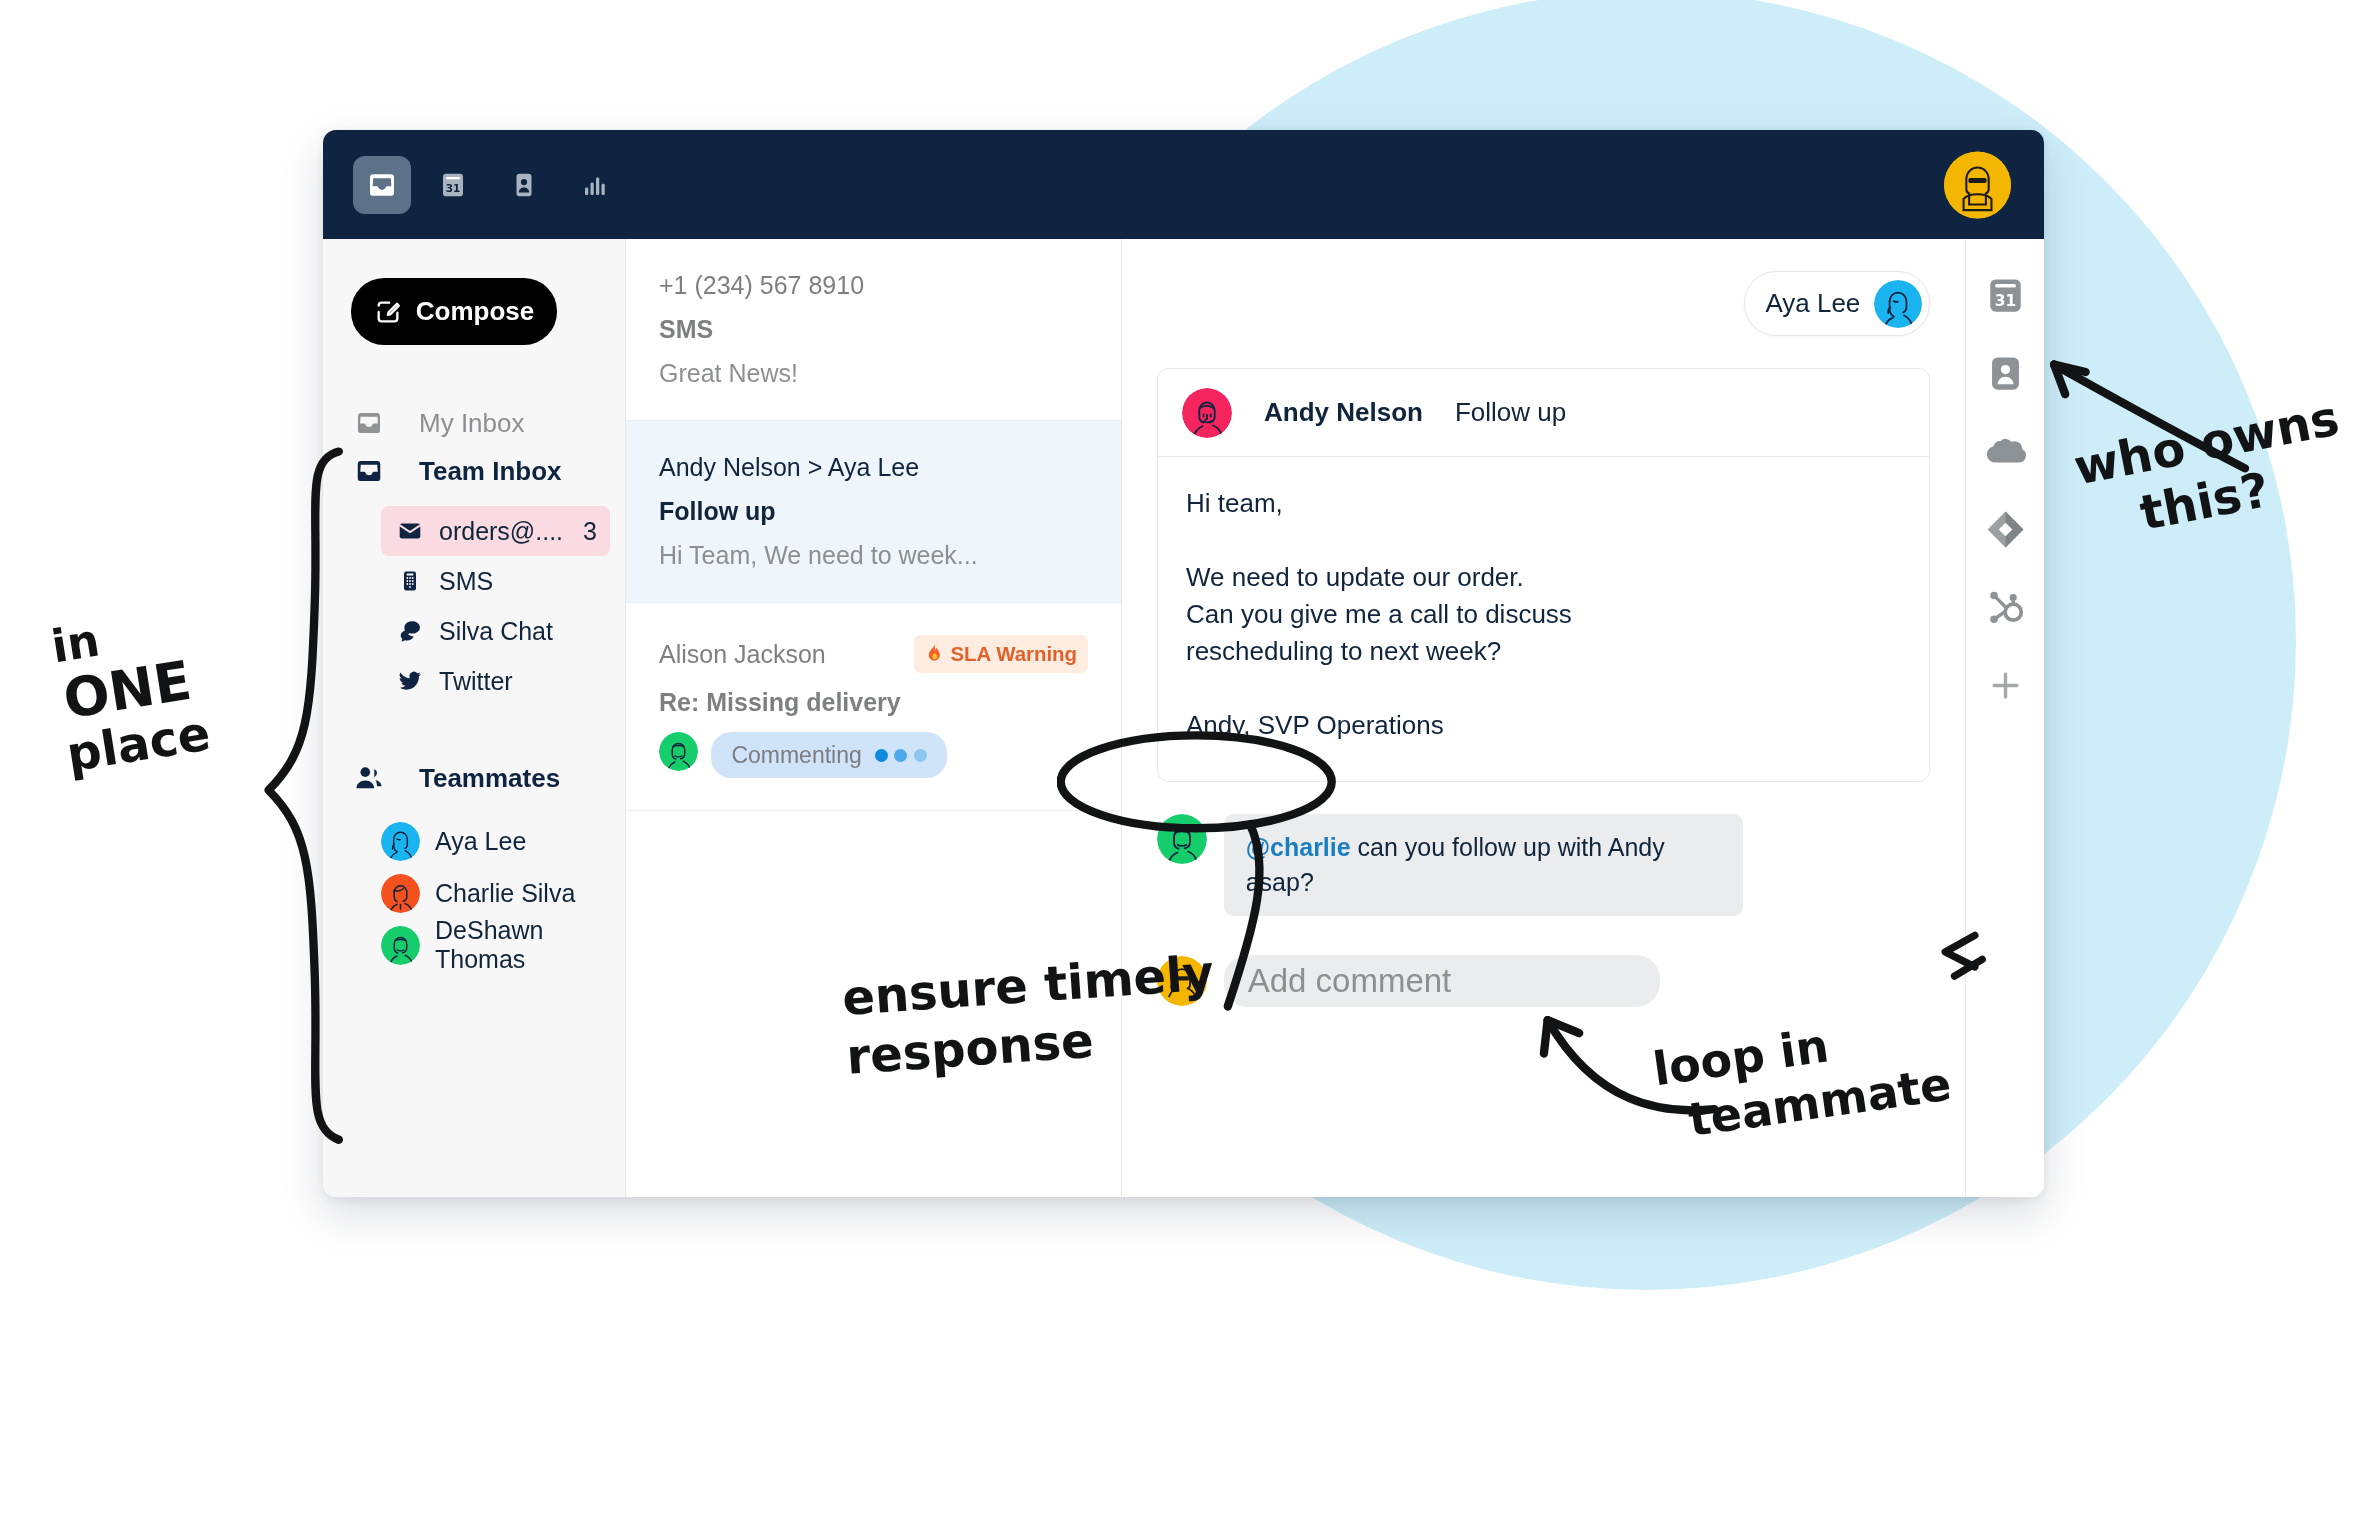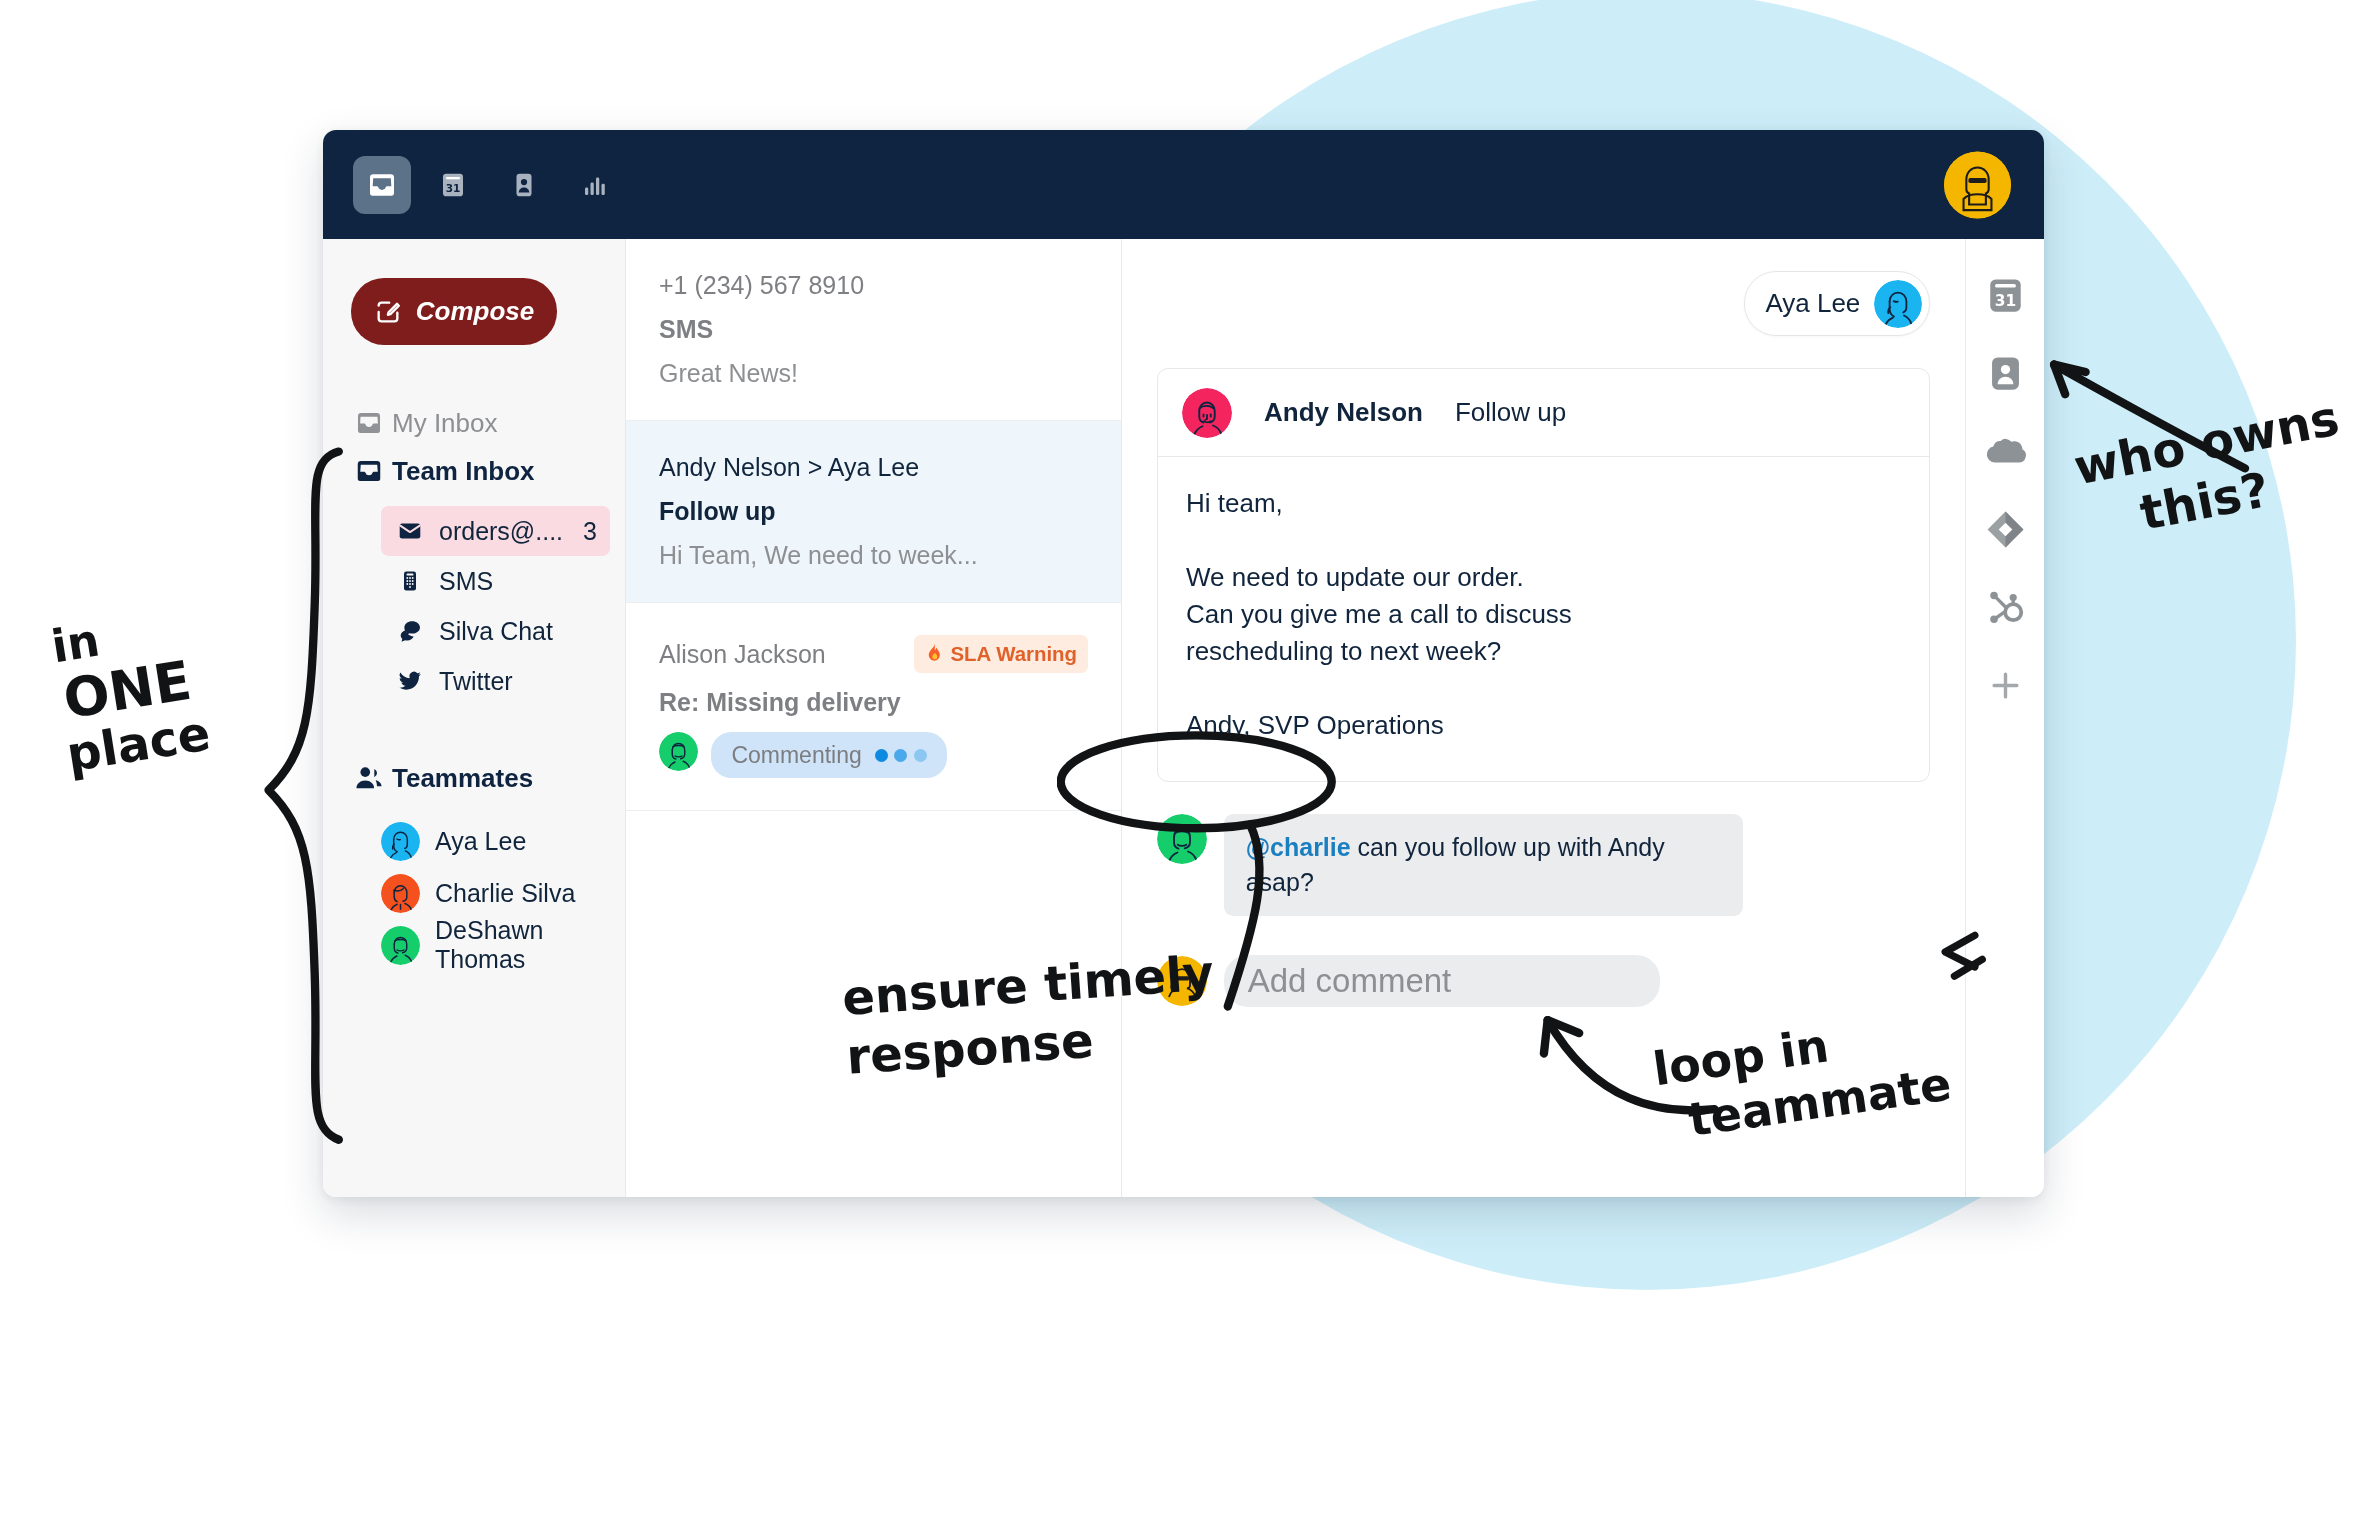--- a/index.html
+++ b/index.html
@@ -106,39 +106,38 @@
     background: #f7f7f7;
     border-right: 0.9px solid #e9e9ea;
     padding: 39px 0 0 0;
     flex: 0 0 auto;
   }
   .compose-btn {
     margin: 0 0 0 28px;
     width: 206px;
     height: 67px;
     border-radius: 33px;
-    background: #7f1d1d;
+    background: #000000;
     color: #fff;
     border: none;
     display: flex;
     align-items: center;
     justify-content: center;
     gap: 14px;
     font-size: 26px;
     font-weight: 700;
     font-family: "Liberation Sans", sans-serif;
     cursor: pointer;
-    font-style: italic;
   }
 
   .nav-group { margin-top: 54px; }
   .nav-row {
     display: flex;
     align-items: center;
-    gap: 6px;
+    gap: 33px;
     height: 48px;
     padding-left: 28px;
     font-size: 26px;
     cursor: pointer;
   }
   .nav-row.muted { color: #8d8f92; font-weight: 400; }
   .nav-row.strong { color: #0e2440; font-weight: 700; }
   .nav-row .nav-ico { width: 35px; display: flex; align-items: center; justify-content: center; }
 
   .sub-list { margin-top: 11px; }

